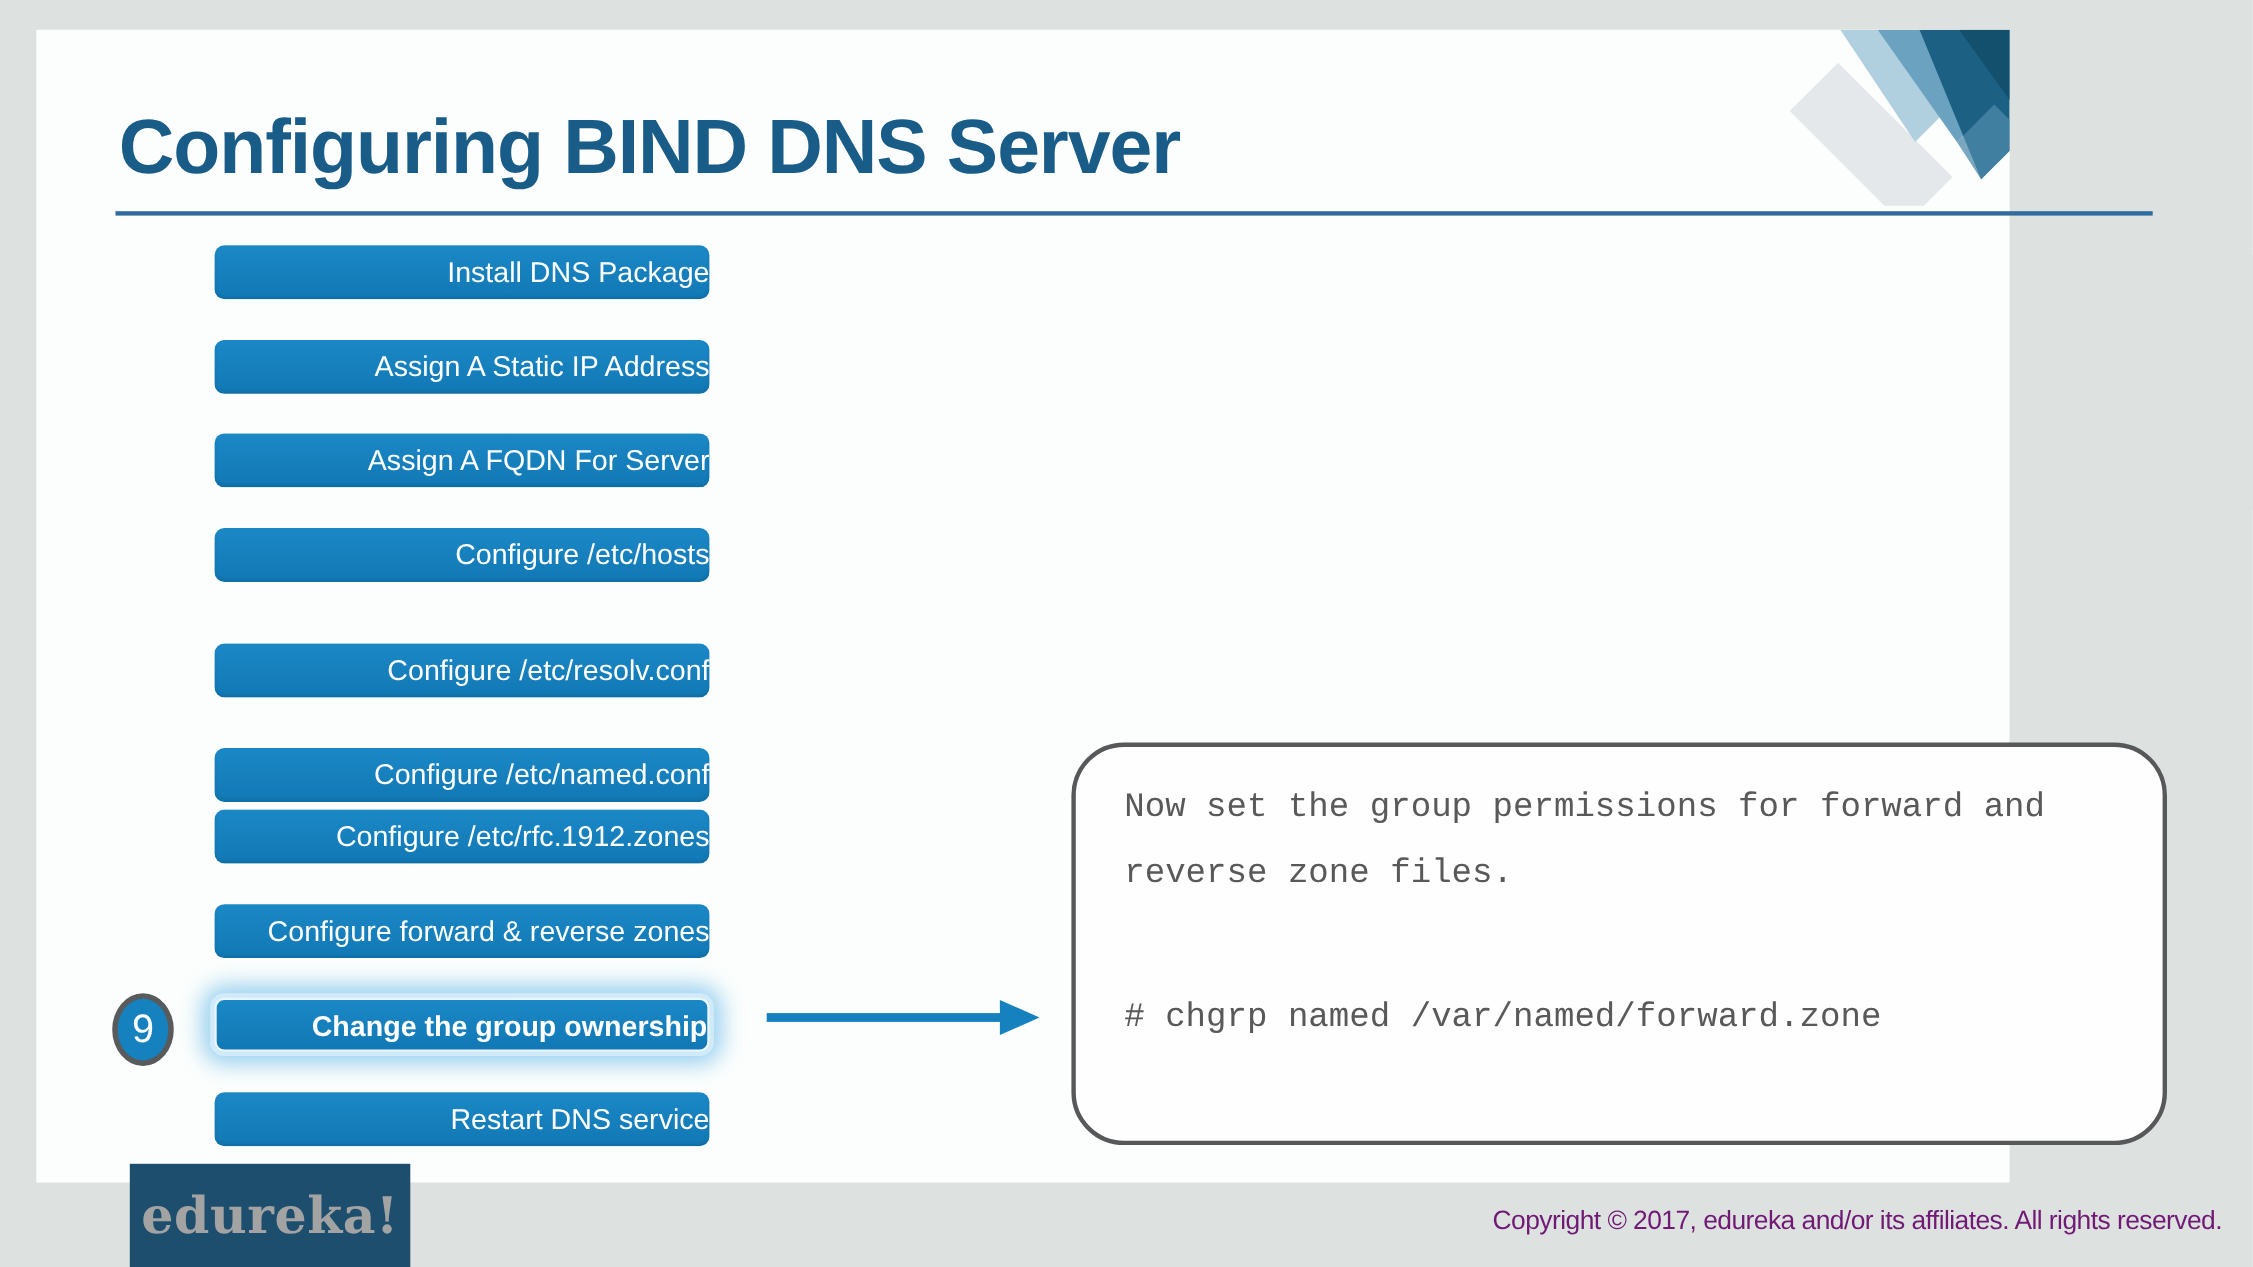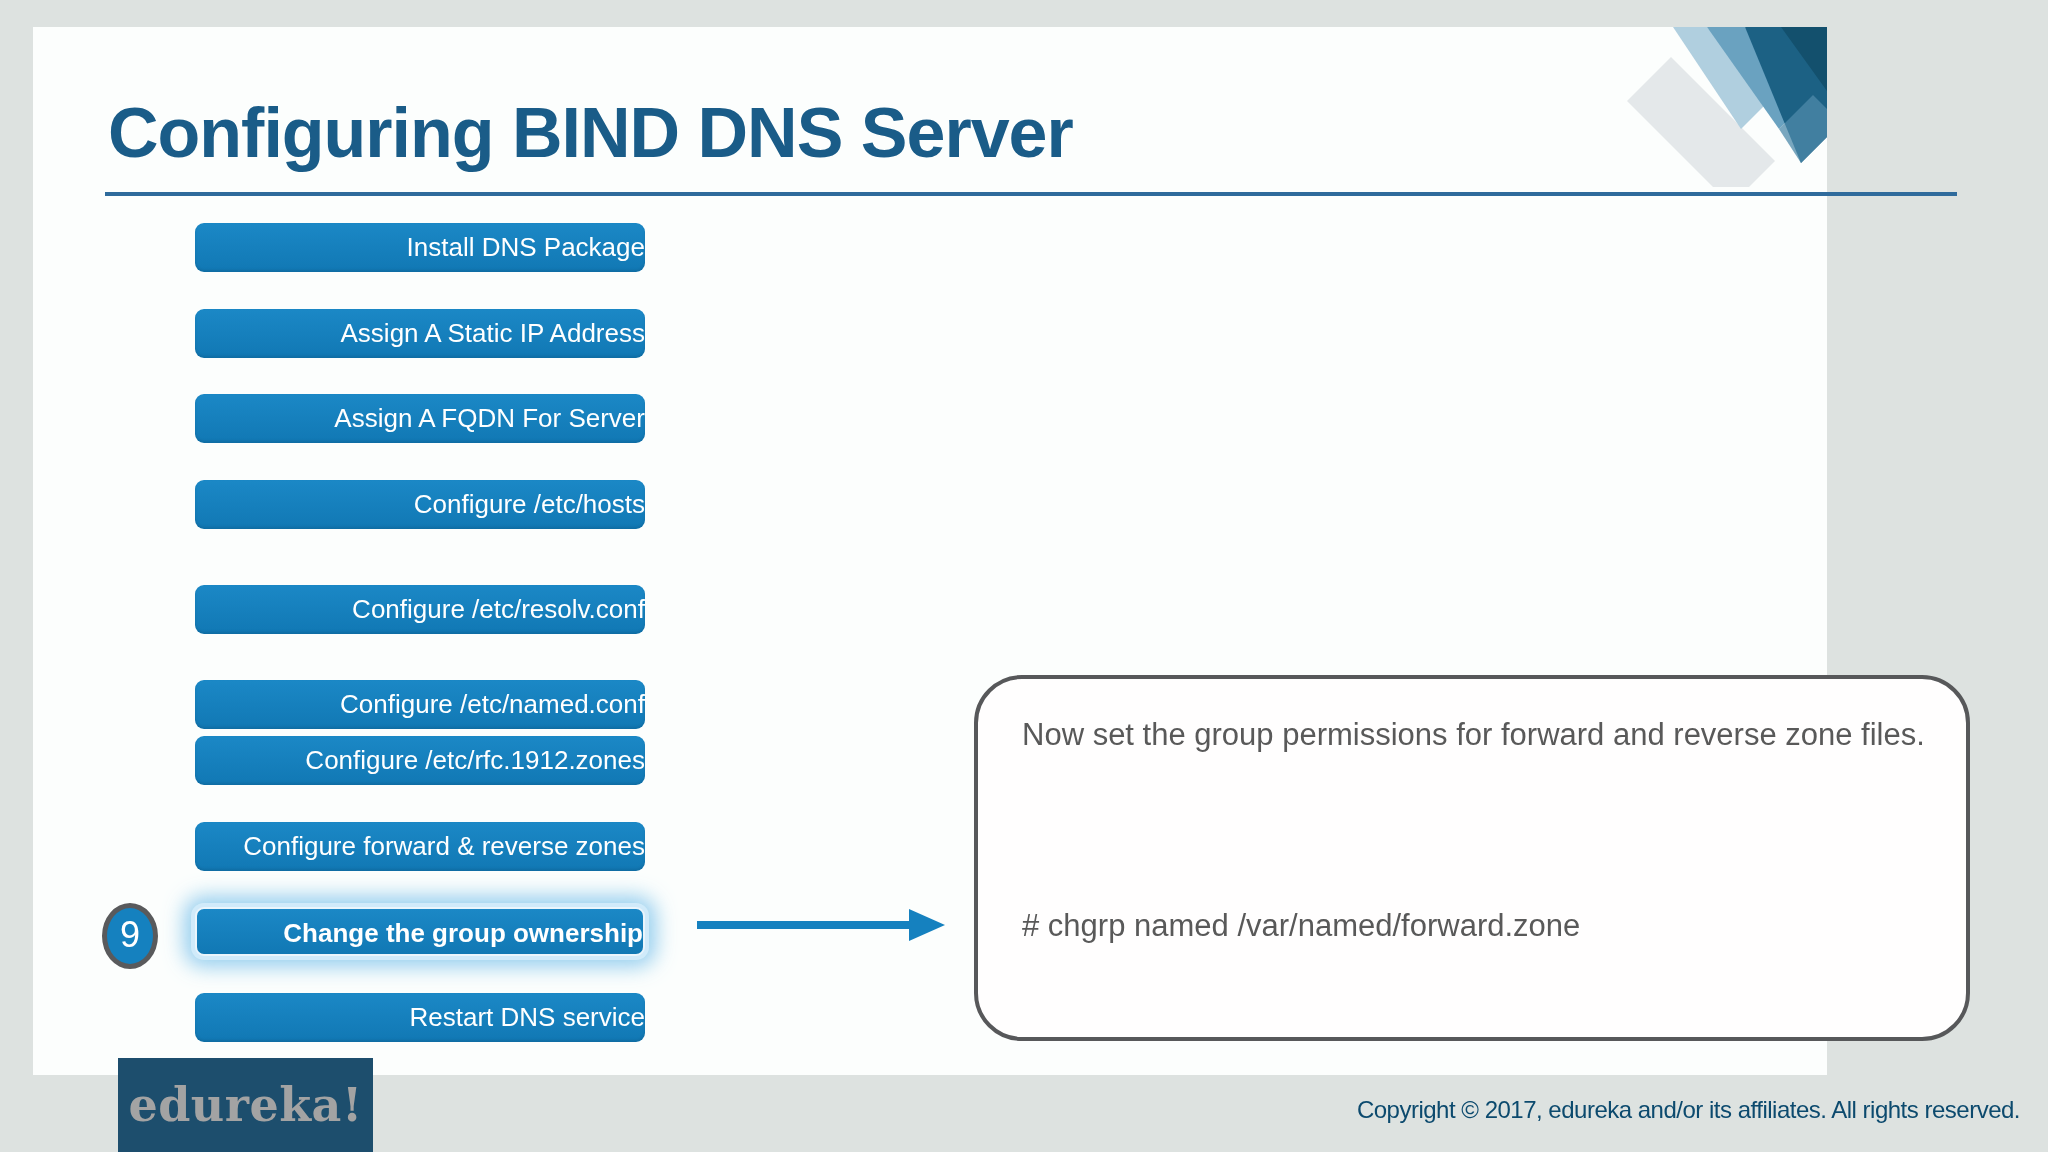--- a/index.html
+++ b/index.html
@@ -63,38 +63,39 @@
   .arrow .head{
     position:absolute;left:212px;top:0;width:0;height:0;
     border-left:36px solid var(--button-blue);
     border-top:16px solid transparent;border-bottom:16px solid transparent;
   }
   
   .callout{
     position:absolute;left:941px;top:648px;width:996px;height:366px;
     background:#fffefe;border:4px solid var(--callout-border);border-radius:48px;
     color:var(--callout-text);
+    font-family:Liberation Mono, monospace;
   }
   .callout .desc{
     position:absolute;left:44px;top:26px;width:930px;
     font-size:31px;line-height:60px;
   }
   .callout .cmd{position:absolute;left:44px;height:60px;font-size:31px;line-height:60px;white-space:nowrap;}
   .callout .cmd.c0{top:217px;}
   .callout .cmd.c1{top:291px;}
   
   .logo{
     position:absolute;left:118px;top:1058px;width:255px;height:94px;
     background:var(--logo-teal);color:#a3a3a3;
     display:flex;align-items:center;justify-content:center;
     font-family:"DejaVu Serif", serif;font-weight:bold;font-size:46px;letter-spacing:0.5px;
   }
   .copyright{
     position:absolute;right:28px;top:1096px;
-    font-size:24px;letter-spacing:-0.5px;color:#0c4a6e;white-space:nowrap;
+    font-size:24px;letter-spacing:-0.5px;color:#701a75;white-space:nowrap;
   }
 </style>
 </head>
 <body>
 
 <div class="slide">
 
   <svg class="deco" viewBox="0 0 200 160" aria-hidden="true">
     <polygon points="0,74 44,30 148,134 104,178" fill="#e4e8ea"></polygon>
     <polygon points="46,0 80,0 148,68 114,102" fill="#b0cfdf"></polygon>

